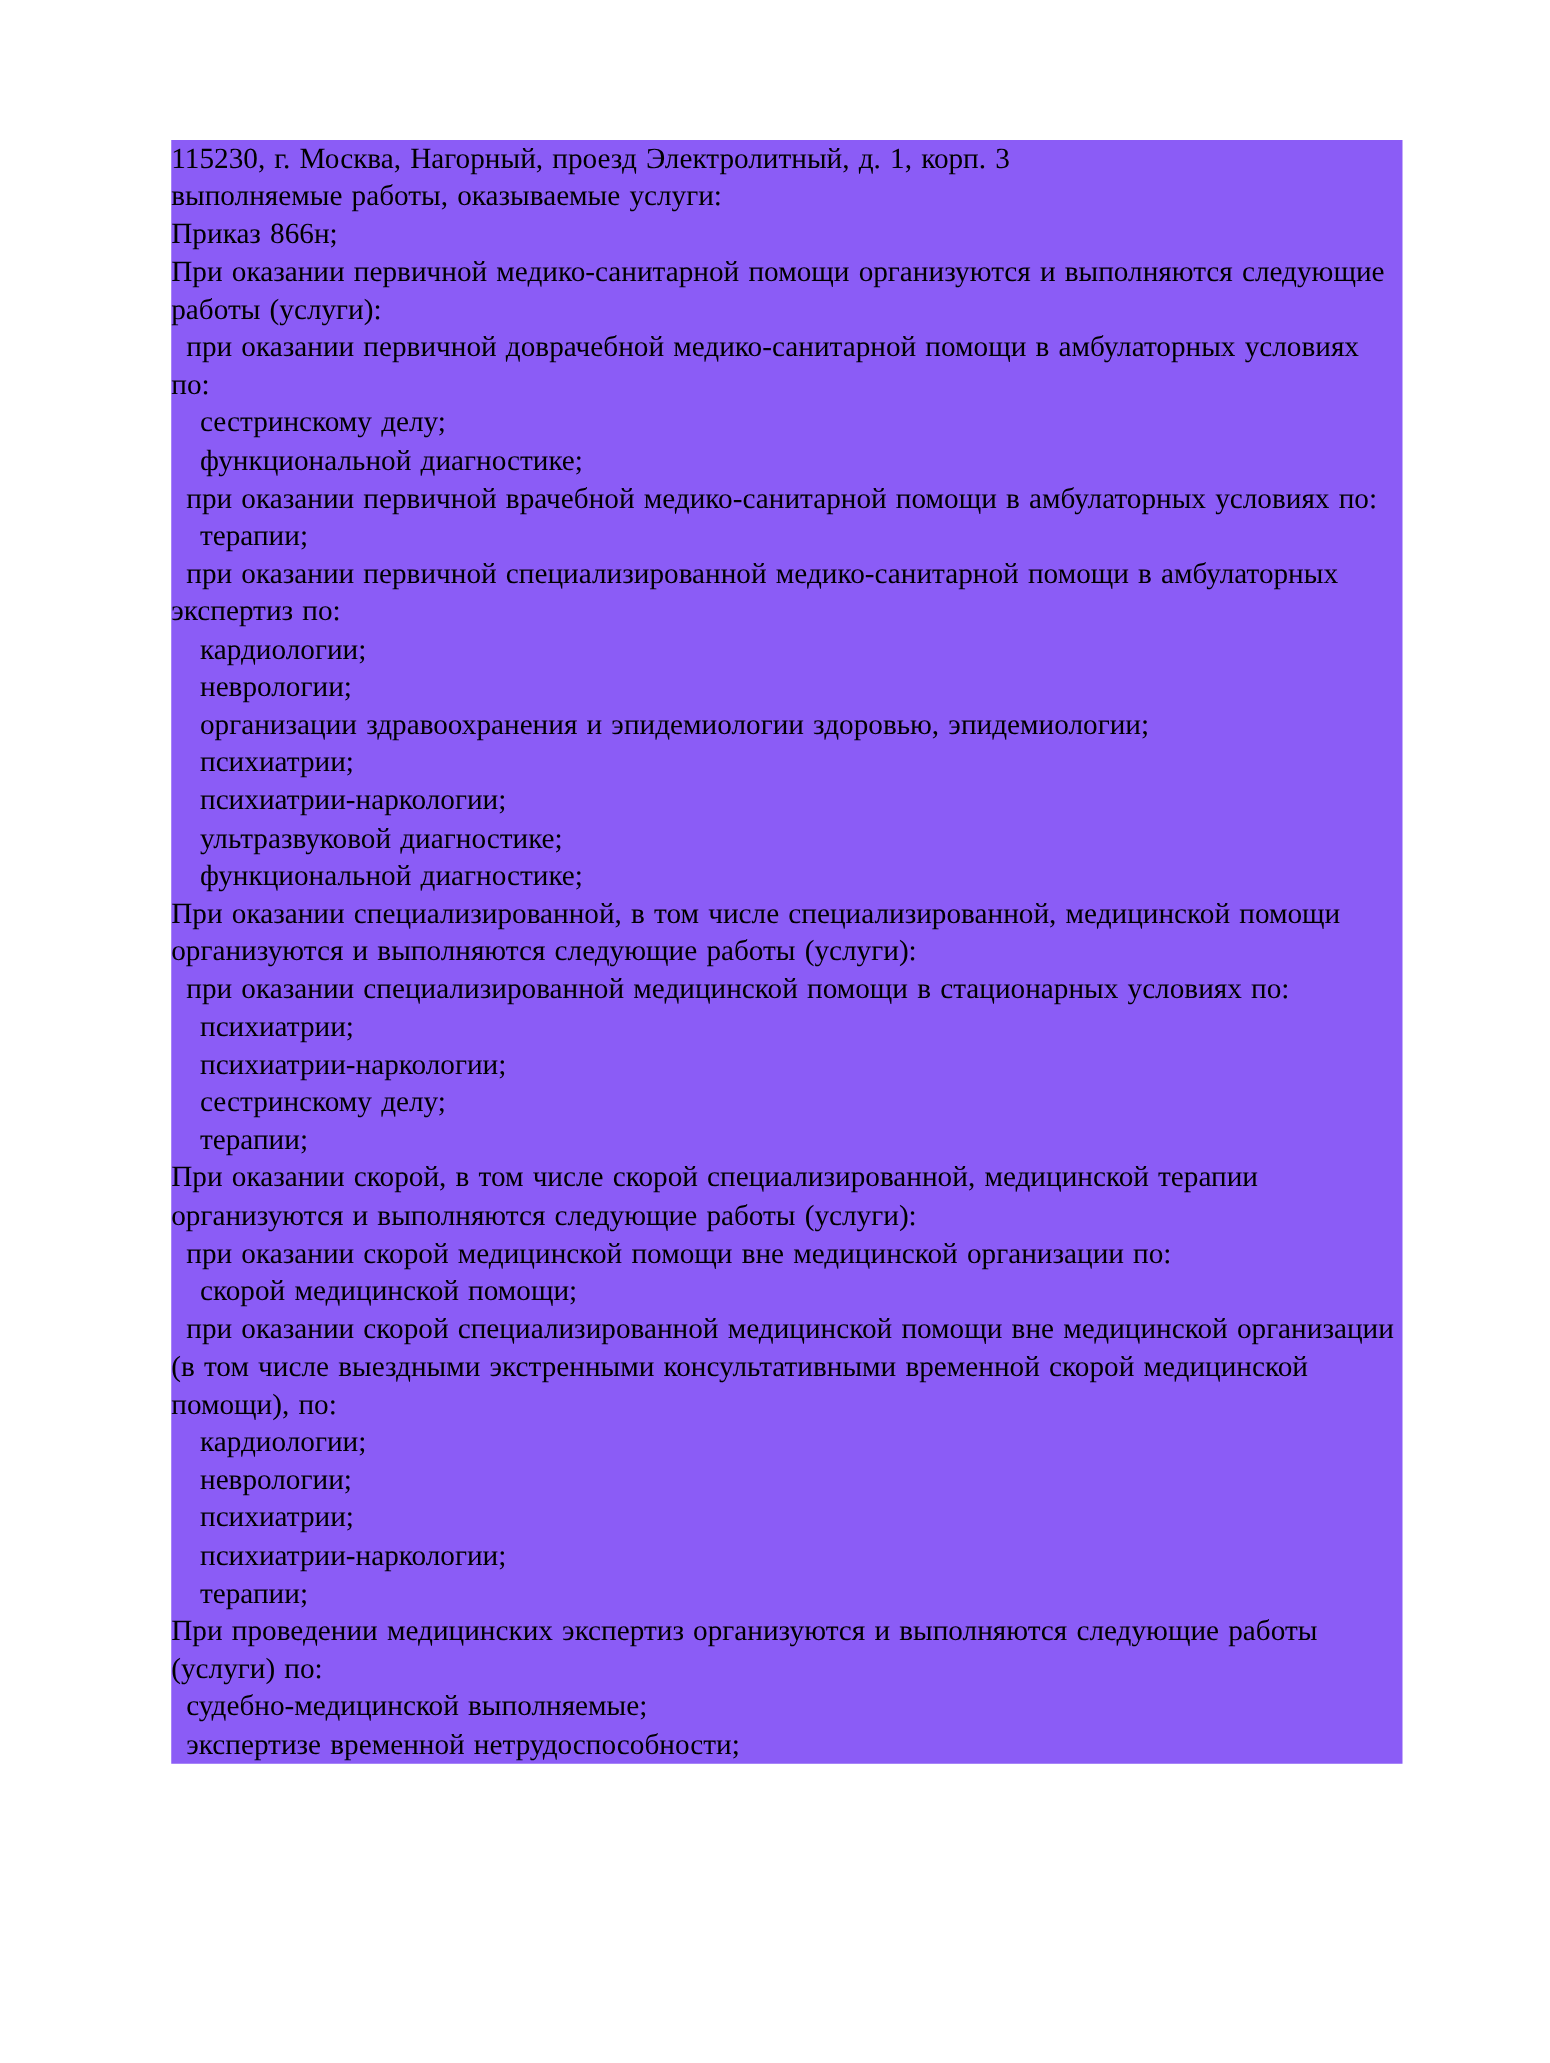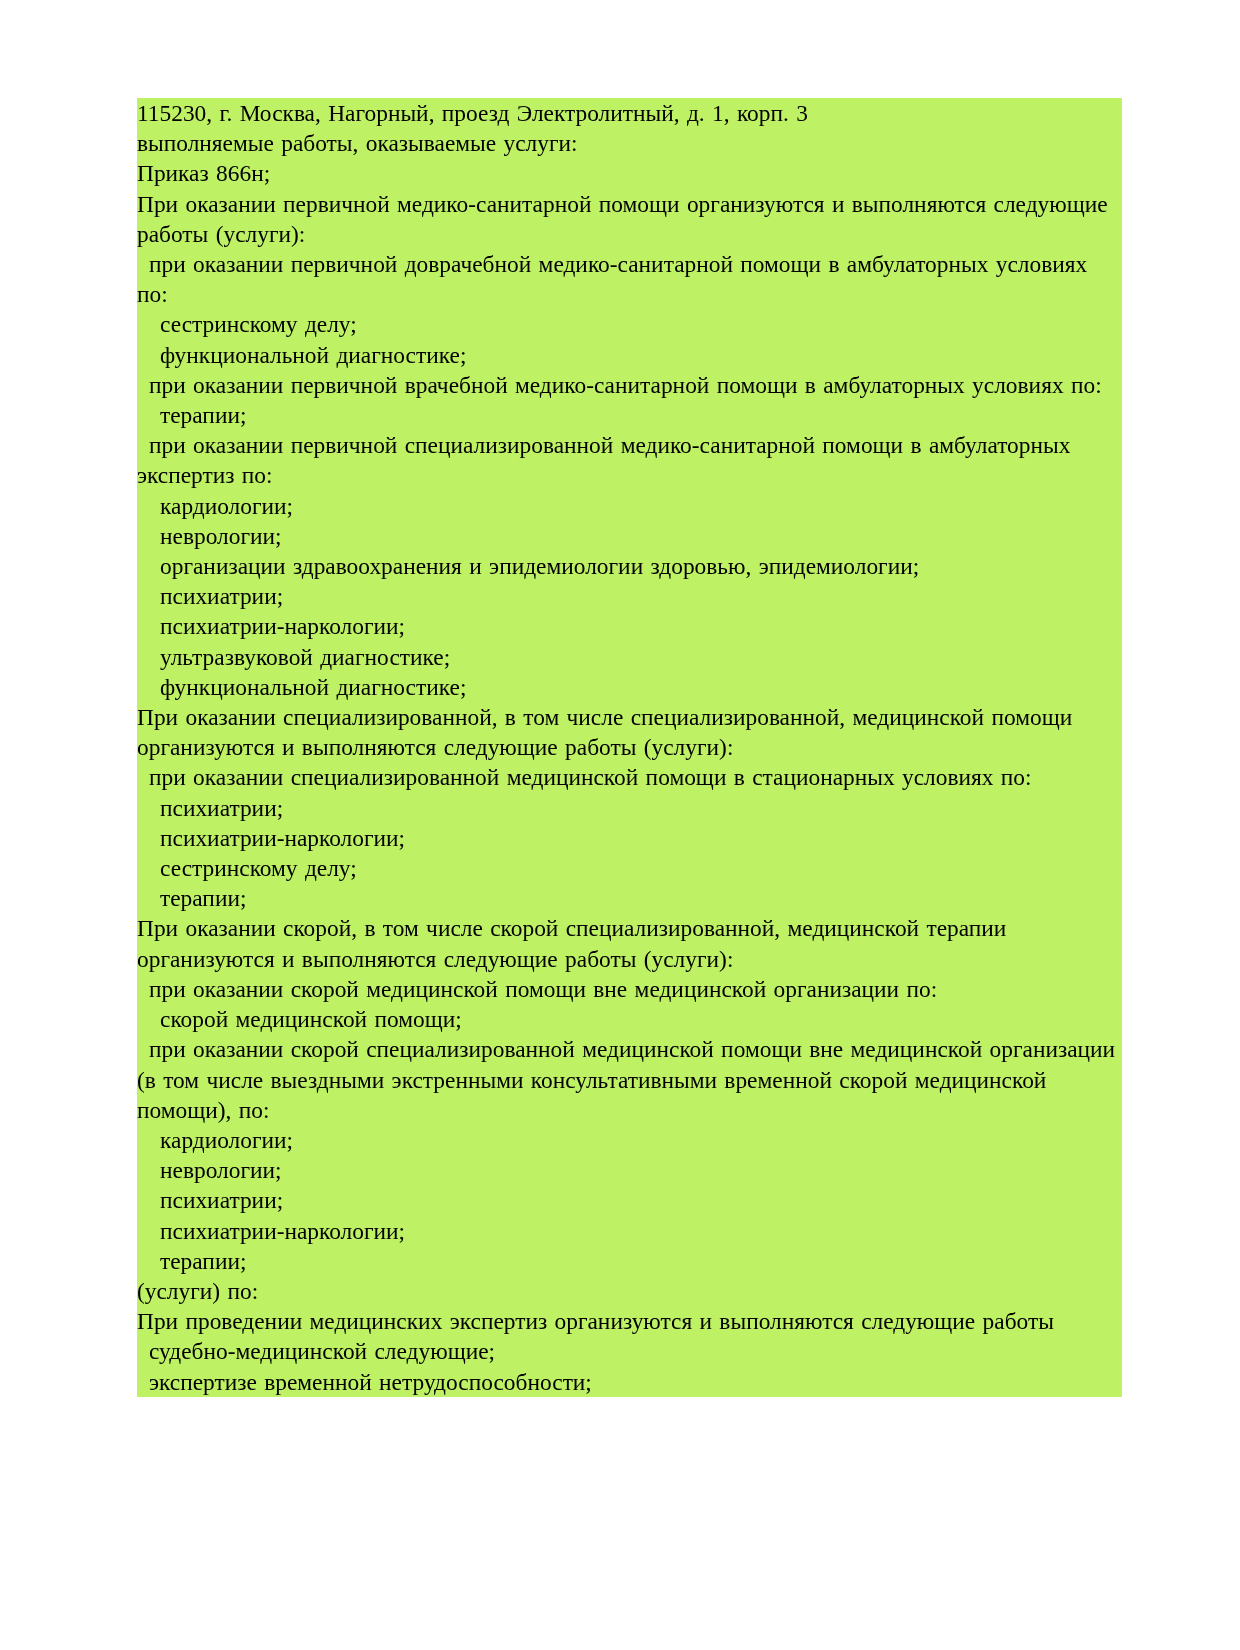--- a/index.html
+++ b/index.html
@@ -27,21 +27,21 @@
   .line {
     white-space: nowrap;
   }
   .ind0 { padding-left: 0; }
   .ind1 { padding-left: 12px; }
   .ind2 { padding-left: 23px; }
 </style>
 </head>
 <body>
 
-<div class="doc" id="doc" style="background: #bef264; color: rgb(0, 0, 0);">
+<div class="doc" id="doc" style="background: #8b5cf6; color: rgb(0, 0, 0); margin-top: 14px;">
     <div class="line ind0">115230, г. Москва, Нагорный, проезд Электролитный, д. 1, корп. 3</div>
     <div class="line ind0">выполняемые работы, оказываемые услуги:</div>
     <div class="line ind0">Приказ 866н;</div>
     <div class="line ind0">При оказании первичной медико-санитарной помощи организуются и выполняются следующие</div>
     <div class="line ind0">работы (услуги):</div>
     <div class="line ind1">при оказании первичной доврачебной медико-санитарной помощи в амбулаторных условиях</div>
     <div class="line ind0">по:</div>
     <div class="line ind2">сестринскому делу;</div>
     <div class="line ind2">функциональной диагностике;</div>
     <div class="line ind1">при оказании первичной врачебной медико-санитарной помощи в амбулаторных условиях по:</div>
@@ -67,17 +67,17 @@
     <div class="line ind1">при оказании скорой медицинской помощи вне медицинской организации по:</div>
     <div class="line ind2">скорой медицинской помощи;</div>
     <div class="line ind1">при оказании скорой специализированной медицинской помощи вне медицинской организации</div>
     <div class="line ind0">(в том числе выездными экстренными консультативными временной скорой медицинской</div>
     <div class="line ind0">помощи), по:</div>
     <div class="line ind2">кардиологии;</div>
     <div class="line ind2">неврологии;</div>
     <div class="line ind2">психиатрии;</div>
     <div class="line ind2">психиатрии-наркологии;</div>
     <div class="line ind2">терапии;</div>
+    <div class="line ind0">При проведении медицинских экспертиз организуются и выполняются следующие работы</div>
     <div class="line ind0">(услуги) по:</div>
-    <div class="line ind0">При проведении медицинских экспертиз организуются и выполняются следующие работы</div>
-    <div class="line ind1">судебно-медицинской следующие;</div>
+    <div class="line ind1">судебно-медицинской выполняемые;</div>
     <div class="line ind1">экспертизе временной нетрудоспособности;</div>
   </div>
 
 </body></html>

